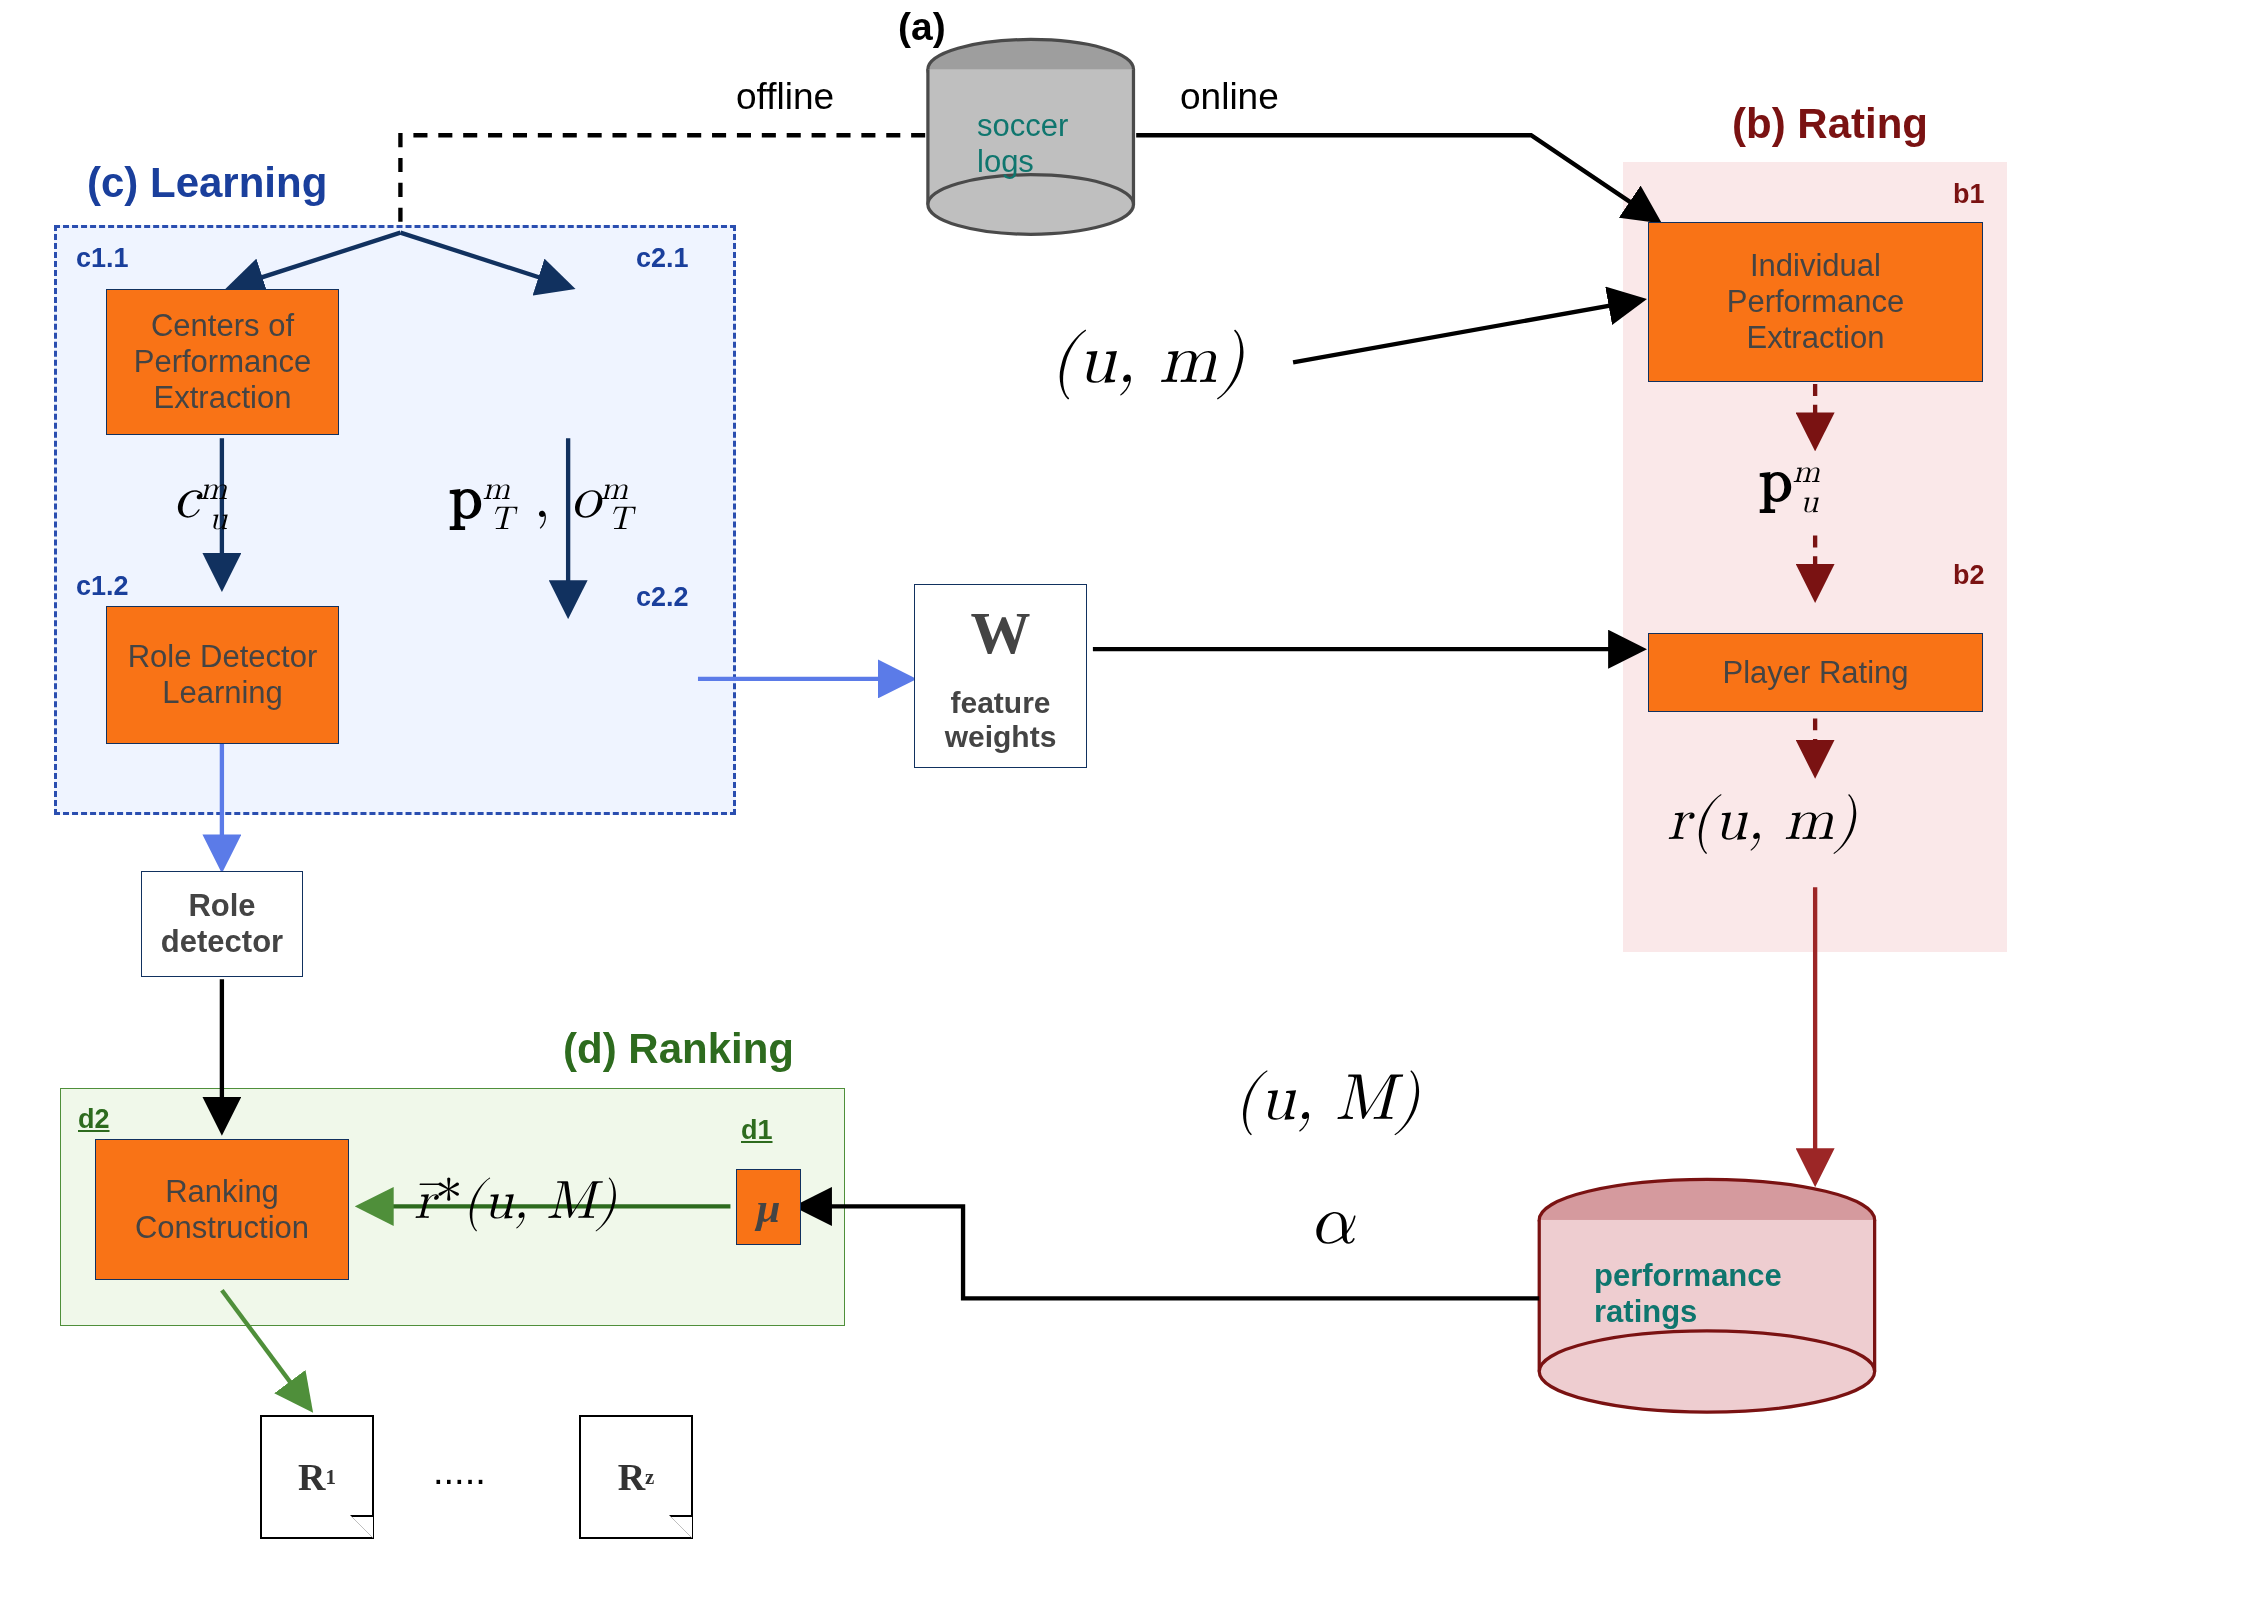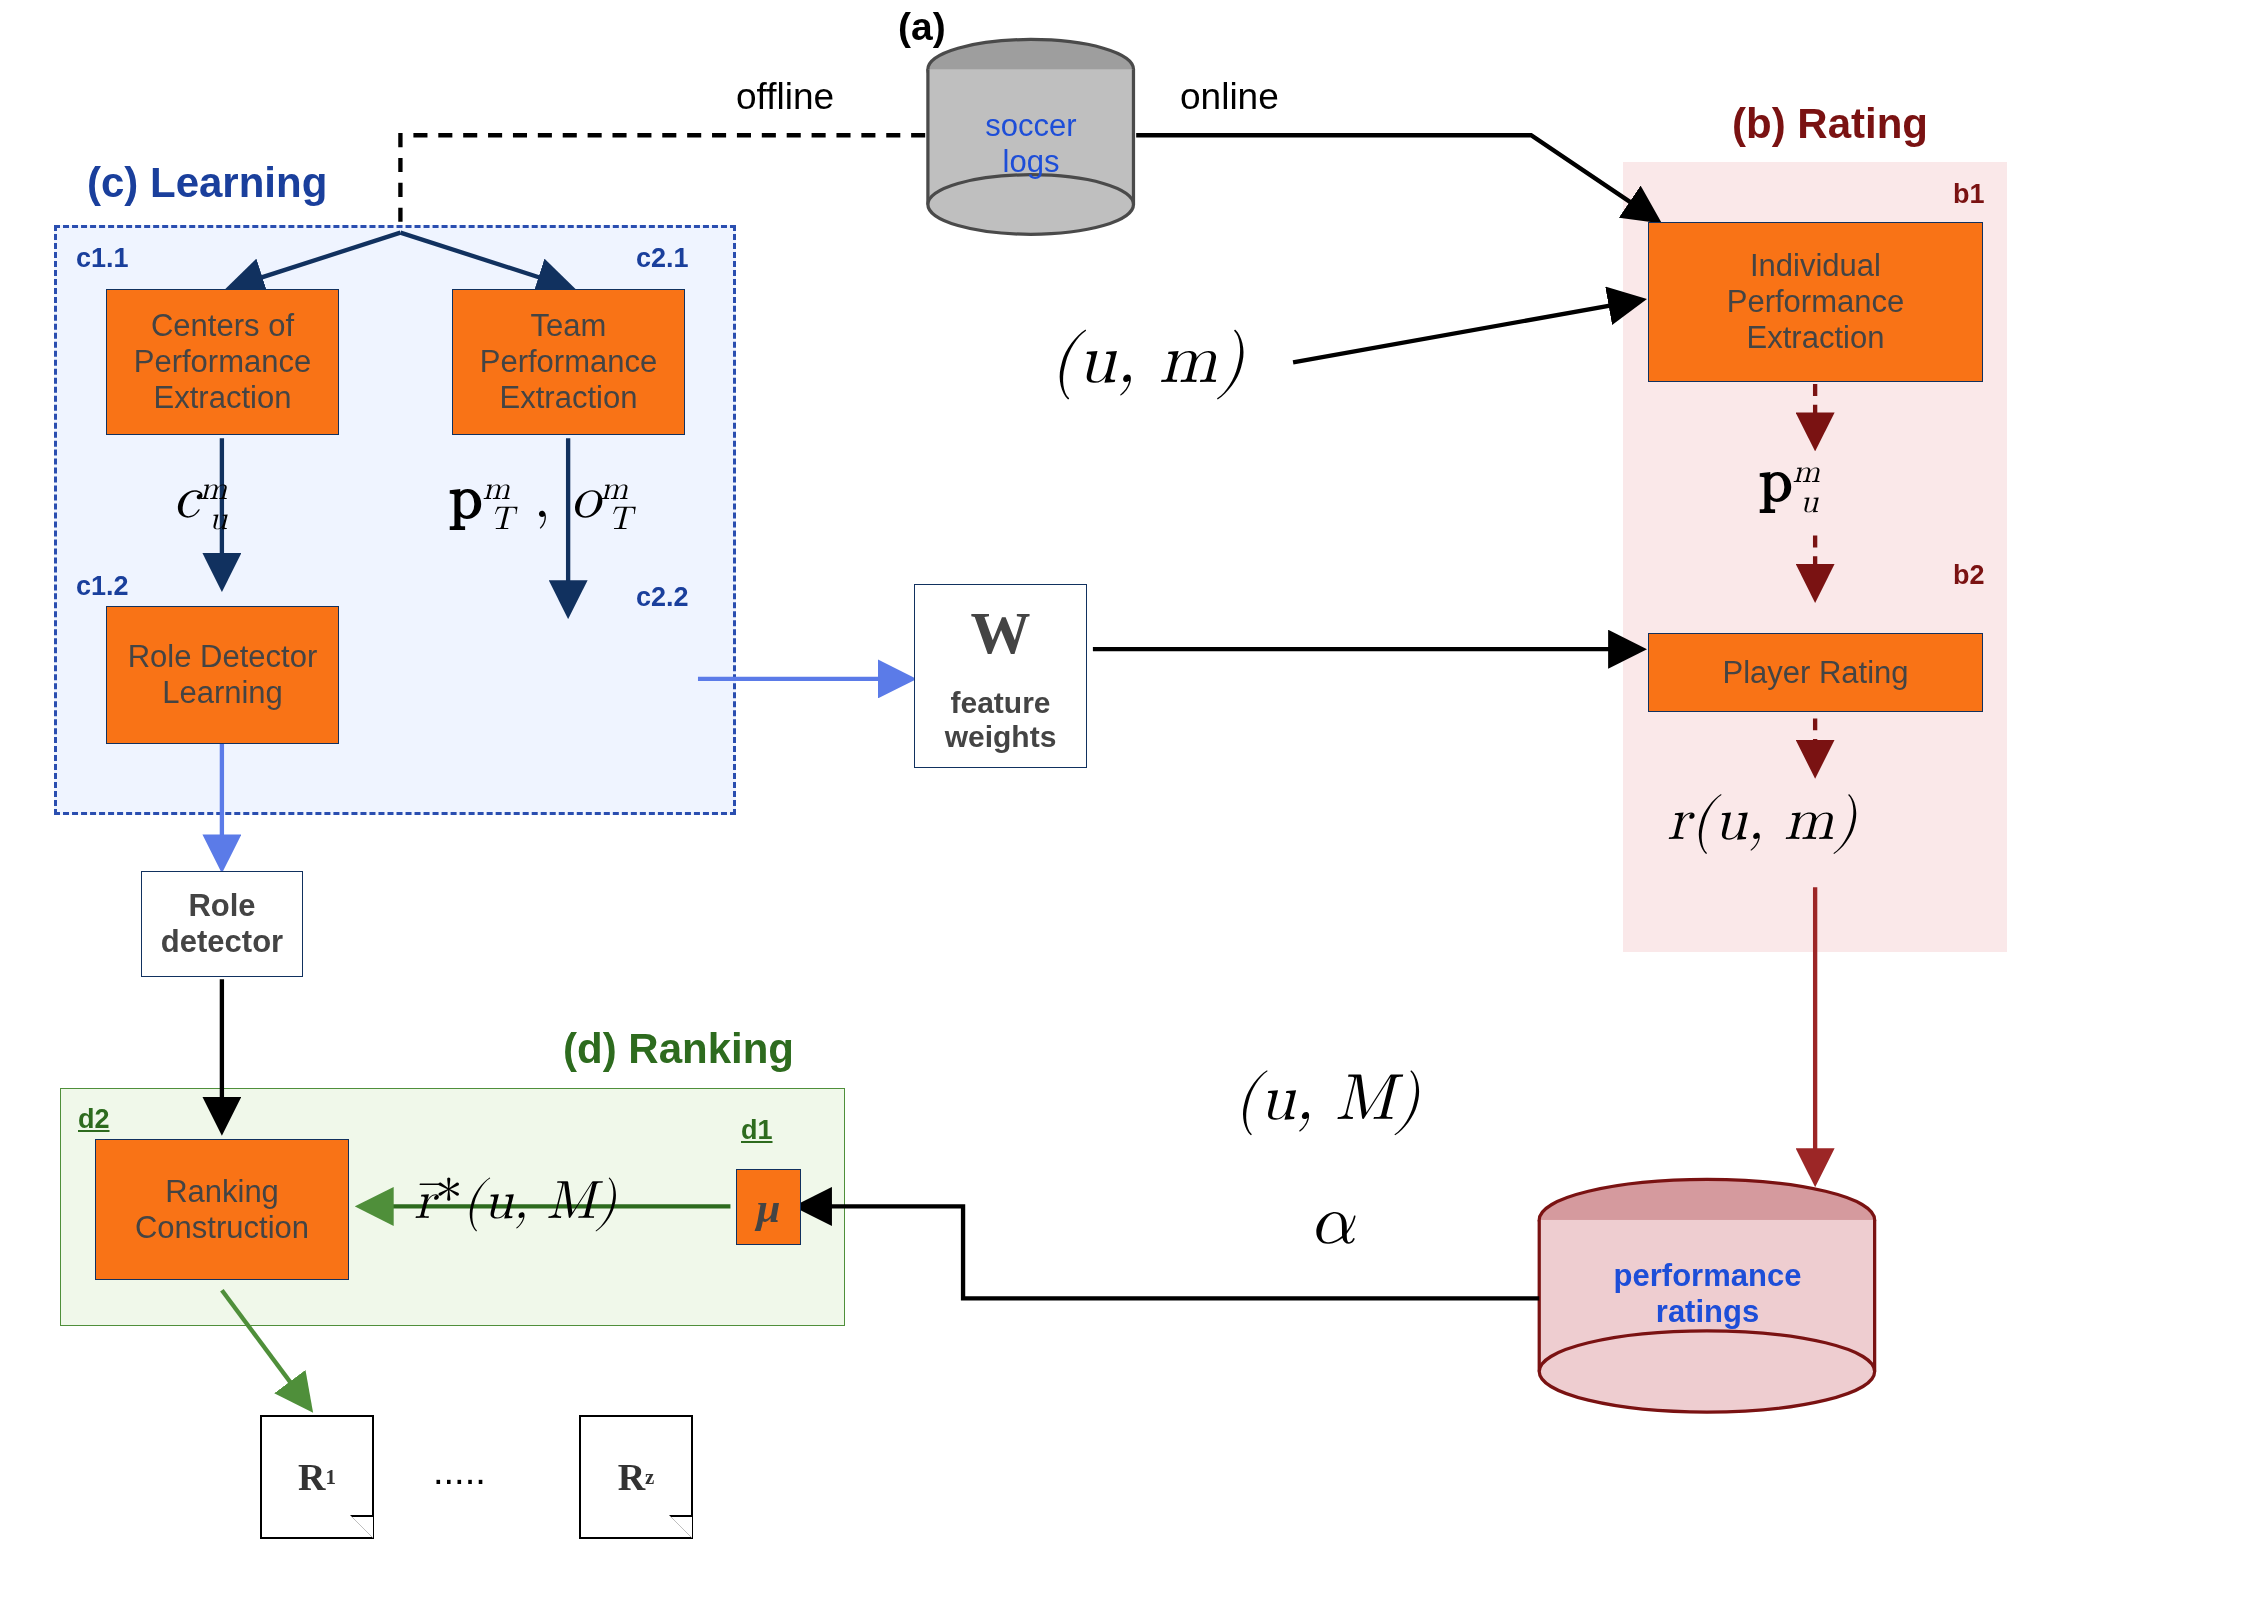--- a/index.html
+++ b/index.html
@@ -78,22 +78,22 @@
     color: #000;
   }
   .math .sub { font-size: 0.55em; vertical-align: -0.35em; }
   .math .sup { font-size: 0.55em; vertical-align: 0.55em; }
   .math .bold { font-weight: 700; }
 
   
   .cyl-label {
     position: absolute;
     font-size: 31px;
-    text-align: center;
-    color: #1d4ed8;
+    text-align: left;
+    color: #0f766e;
   }
 
   
   .page {
     position: absolute;
     width: 114px;
     height: 124px;
     background: #fff;
     border: 2.2px solid #000;
     box-sizing: border-box;
@@ -220,21 +220,20 @@
   <div class="tag black" style="left:1180px; top:76px; font-size:37px; font-weight:400;">online</div>
   <div class="cyl-label" style="left:977px; top:108px; width:108px; white-space:pre-line;">soccer
 logs</div>
   <div class="cyl-label" style="left:1594px; top:1258px; width:227px; font-weight:700; white-space:pre-line;">performance
 ratings</div>
 
   <div class="tag" style="left:76px; top:243px;">c1.1</div>
   <div class="box" style="left:106px; top:289px; width:233px; height:146px;">Centers of Performance Extraction</div>
 
   <div class="tag" style="left:636px; top:243px;">c2.1</div>
-  <div class="box" style="left:452px; top:289px; width:233px; height:146px;">Team Performance Extraction</div>
 
   <div class="tag" style="left:76px; top:571px;">c1.2</div>
   <div class="box" style="left:106px; top:606px; width:233px; height:138px;">Role Detector Learning</div>
 
   <div class="tag" style="left:636px; top:582px;">c2.2</div>
 
   <div class="math" style="left:173px; top:463px; font-style:italic;">
     c<span class="sup">m</span><span class="sub" style="margin-left:-0.55em;">u</span>
   </div>
   <div class="math" style="left:449px; top:463px;">

